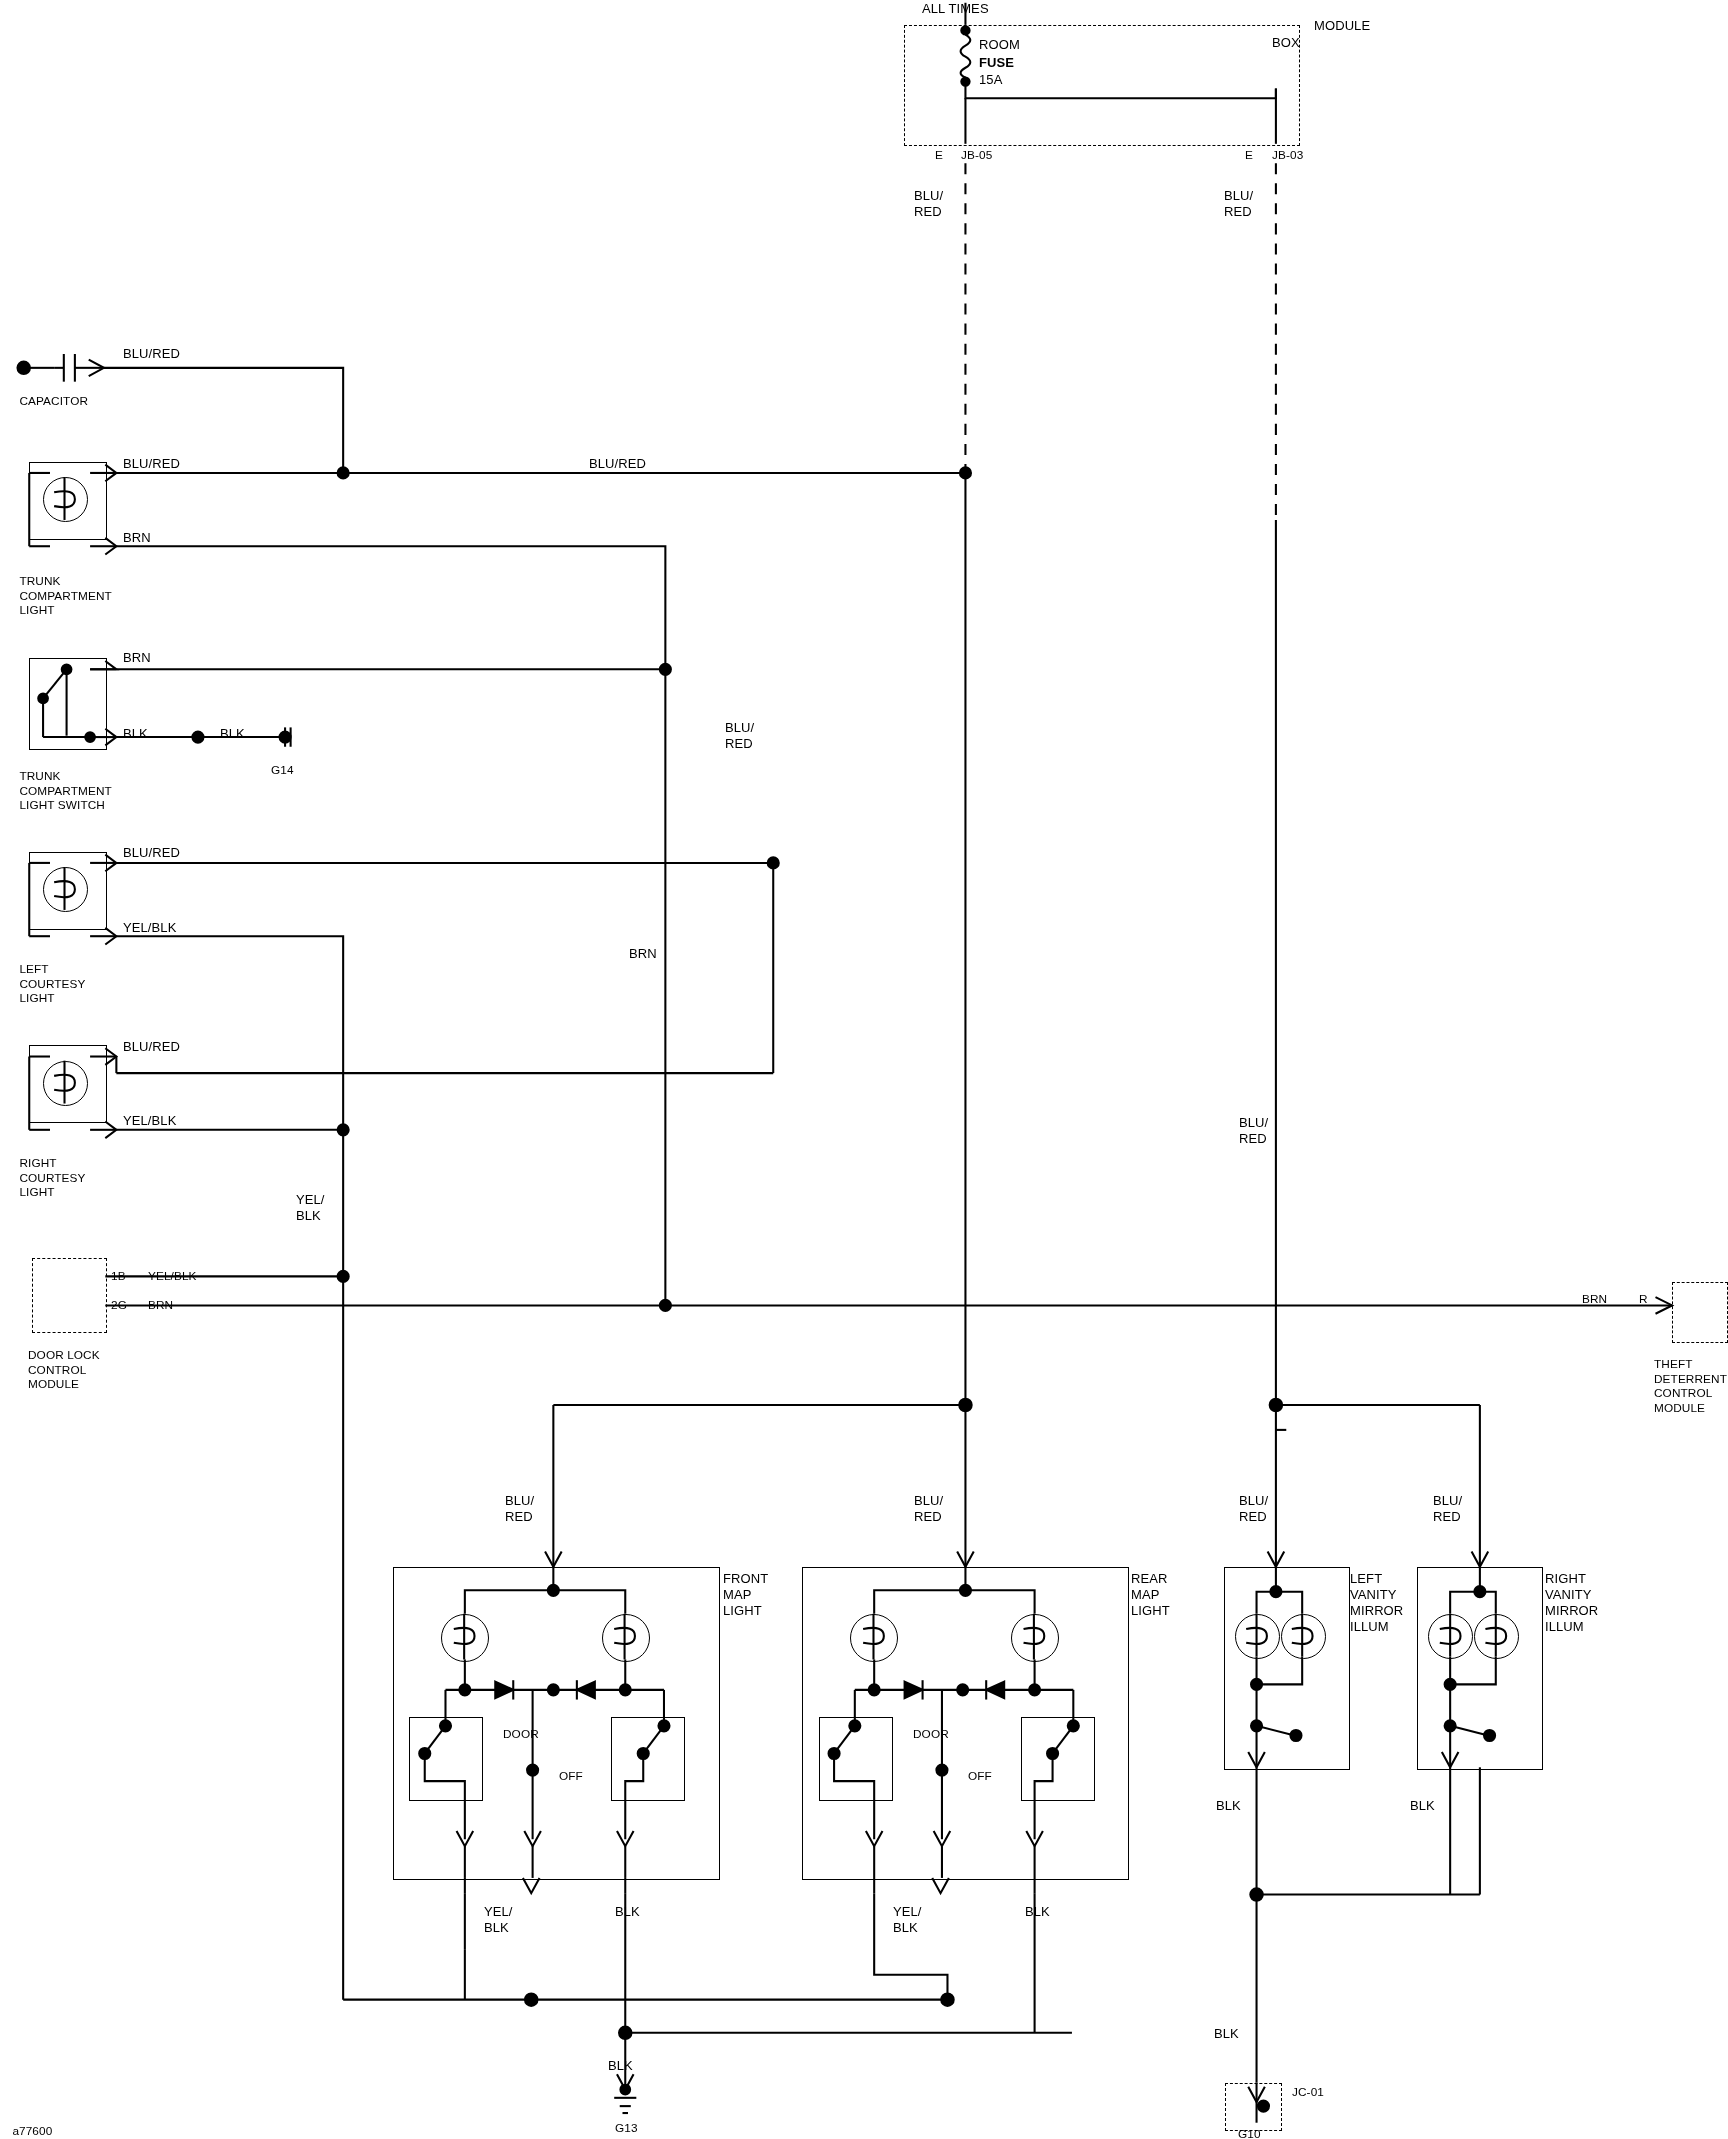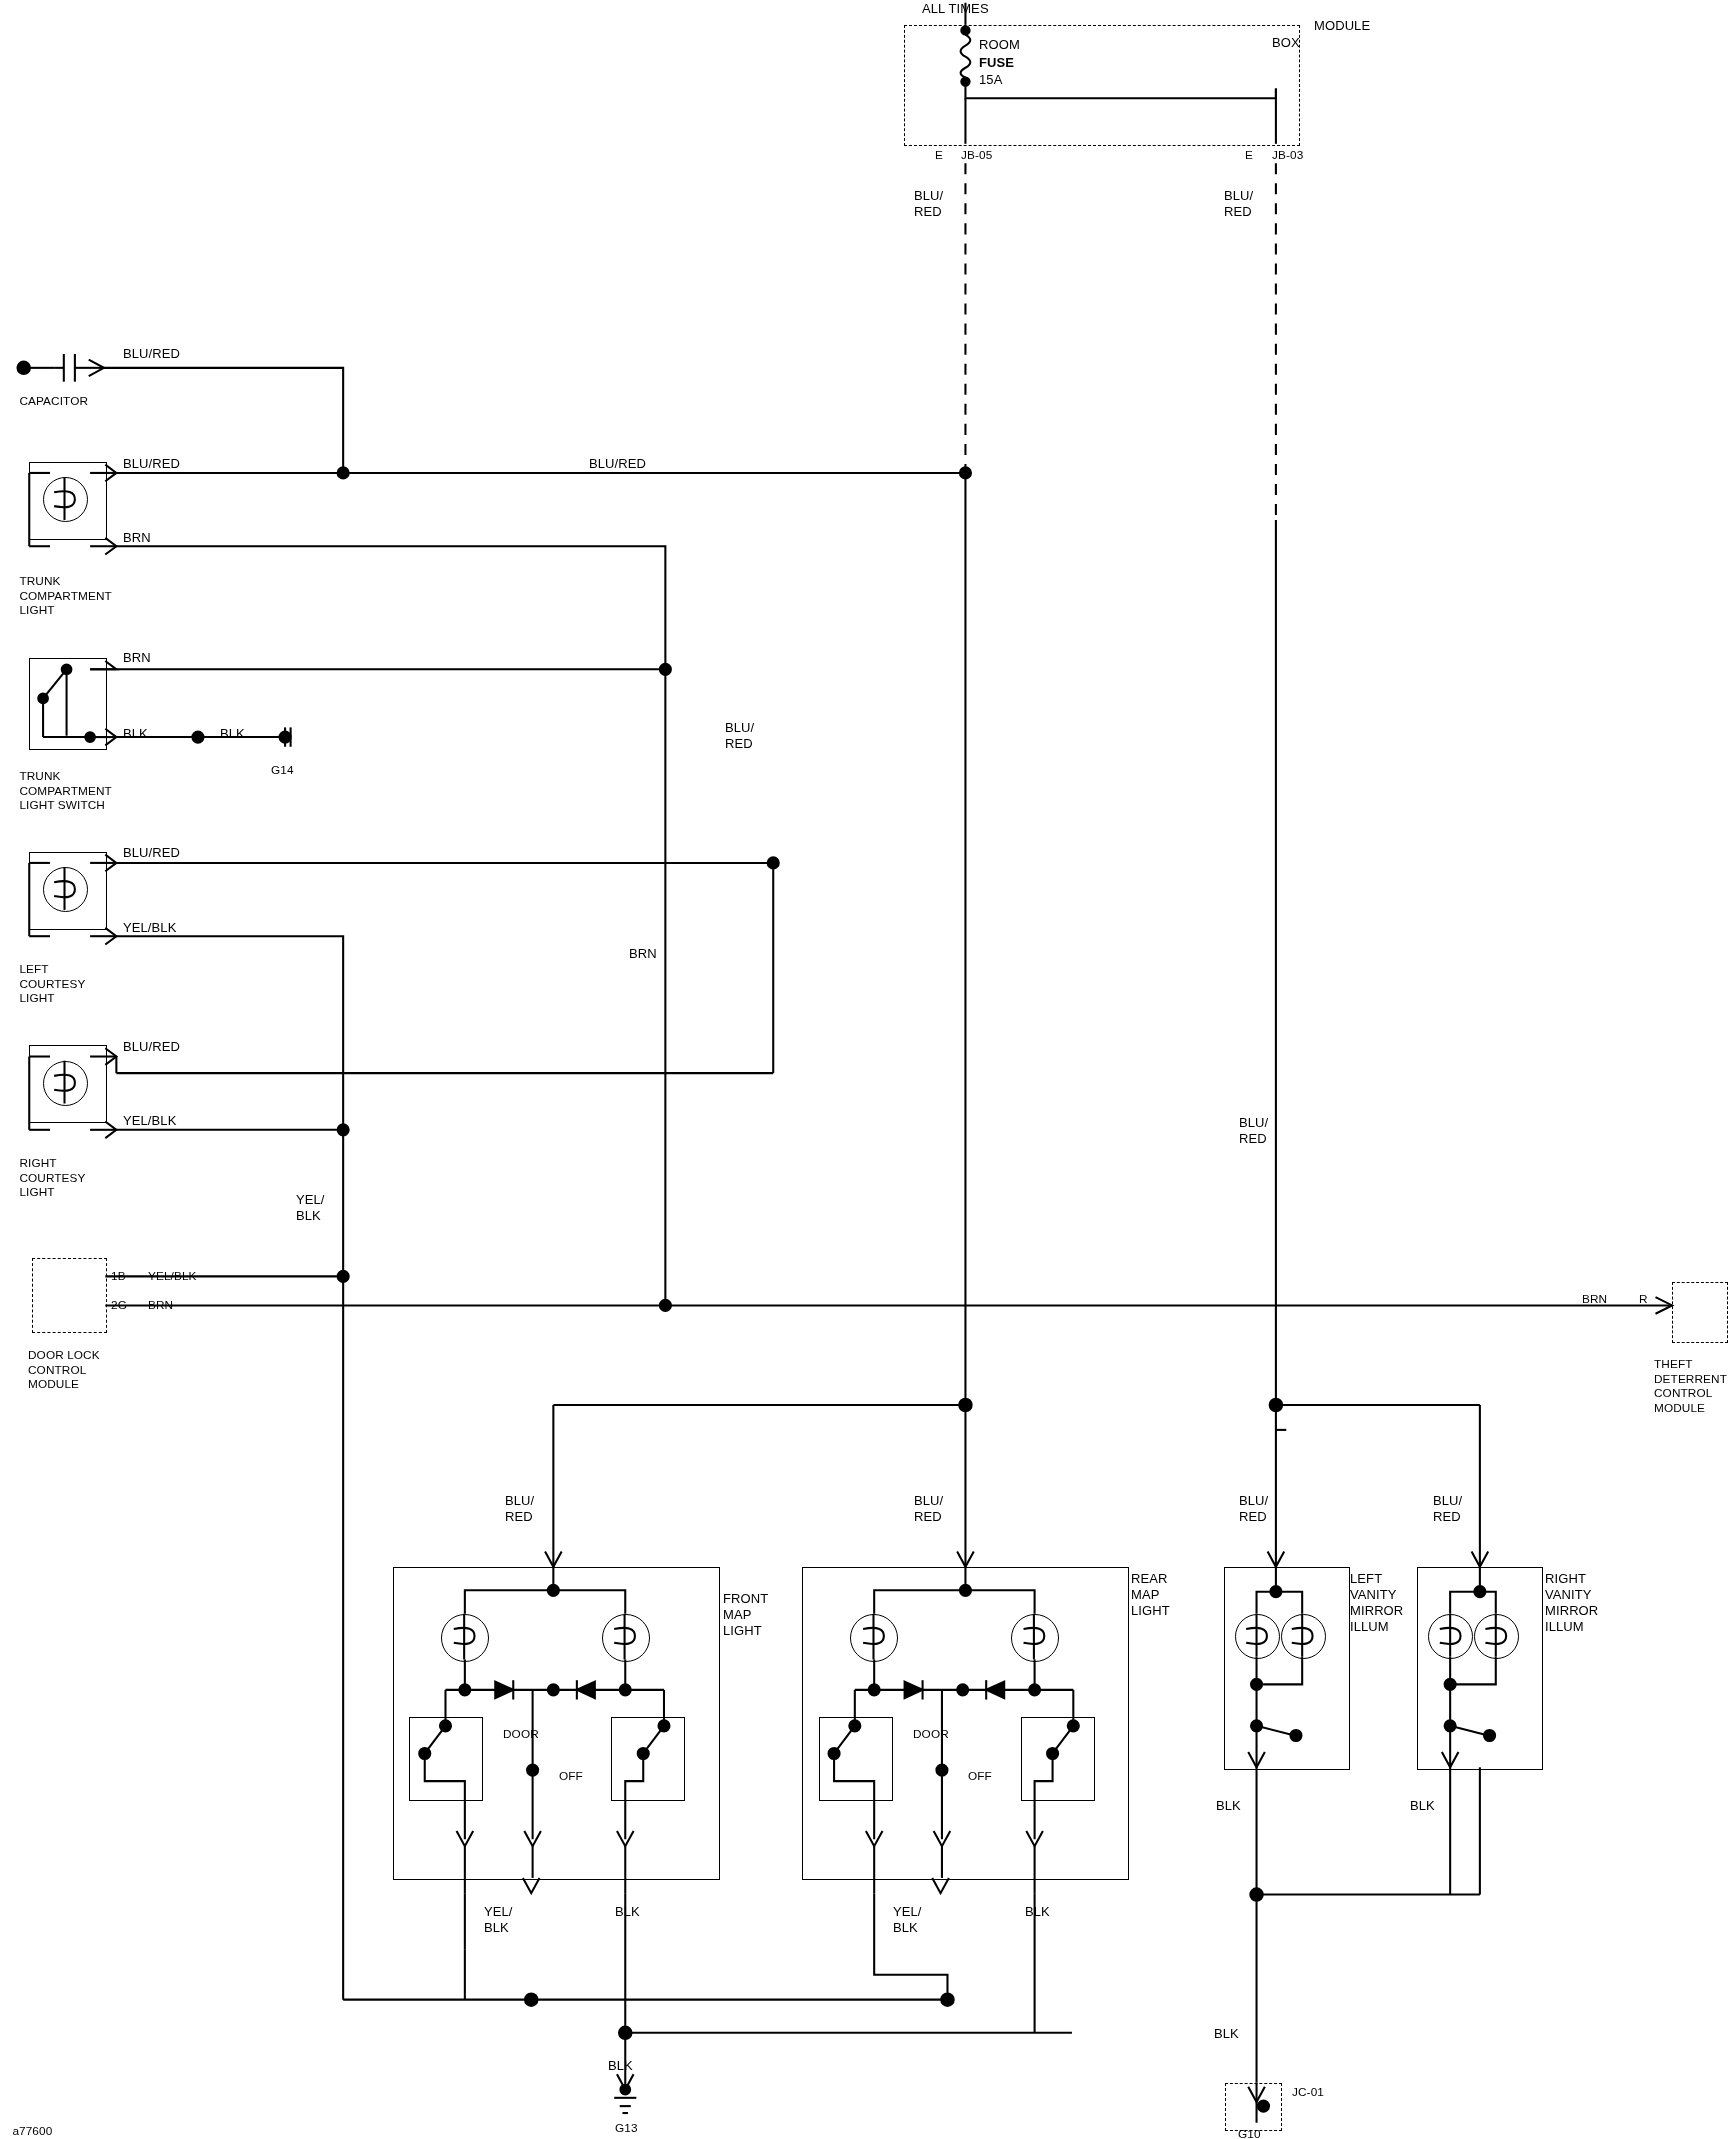--- a/index.html
+++ b/index.html
@@ -122,21 +122,21 @@
   <div class="lbl sm" style="left:1639px; top:1292px;">R</div>
   <div class="lbl sm" style="left:1654px; top:1357px;">THEFT<br>DETERRENT<br>CONTROL<br>MODULE</div>
 
   <div class="box" style="left:393px; top:1567px; width:325px; height:311px;"></div>
   <div class="lamp" style="left:441px; top:1614px; width:46px; height:46px;"></div>
   <div class="lamp" style="left:602px; top:1614px; width:46px; height:46px;"></div>
   <div class="box" style="left:409px; top:1717px; width:72px; height:82px;"></div>
   <div class="box" style="left:611px; top:1717px; width:72px; height:82px;"></div>
   <div class="lbl sm" style="left:503px; top:1727px;">DOOR</div>
   <div class="lbl sm" style="left:559px; top:1769px;">OFF</div>
-  <div class="lbl" style="left:723px; top:1571px;margin-top:20px;">FRONT<br>MAP<br>LIGHT</div>
+  <div class="lbl" style="left:723px; top:1571px;">FRONT<br>MAP<br>LIGHT</div>
   <div class="lbl" style="left:505px; top:1493px;">BLU/<br>RED</div>
   <div class="lbl" style="left:484px; top:1904px;">YEL/<br>BLK</div>
   <div class="lbl" style="left:615px; top:1904px;">BLK</div>
 
   <div class="box" style="left:802px; top:1567px; width:325px; height:311px;"></div>
   <div class="lamp" style="left:850px; top:1614px; width:46px; height:46px;"></div>
   <div class="lamp" style="left:1011px; top:1614px; width:46px; height:46px;"></div>
   <div class="box" style="left:819px; top:1717px; width:72px; height:82px;"></div>
   <div class="box" style="left:1021px; top:1717px; width:72px; height:82px;"></div>
   <div class="lbl sm" style="left:913px; top:1727px;">DOOR</div>

